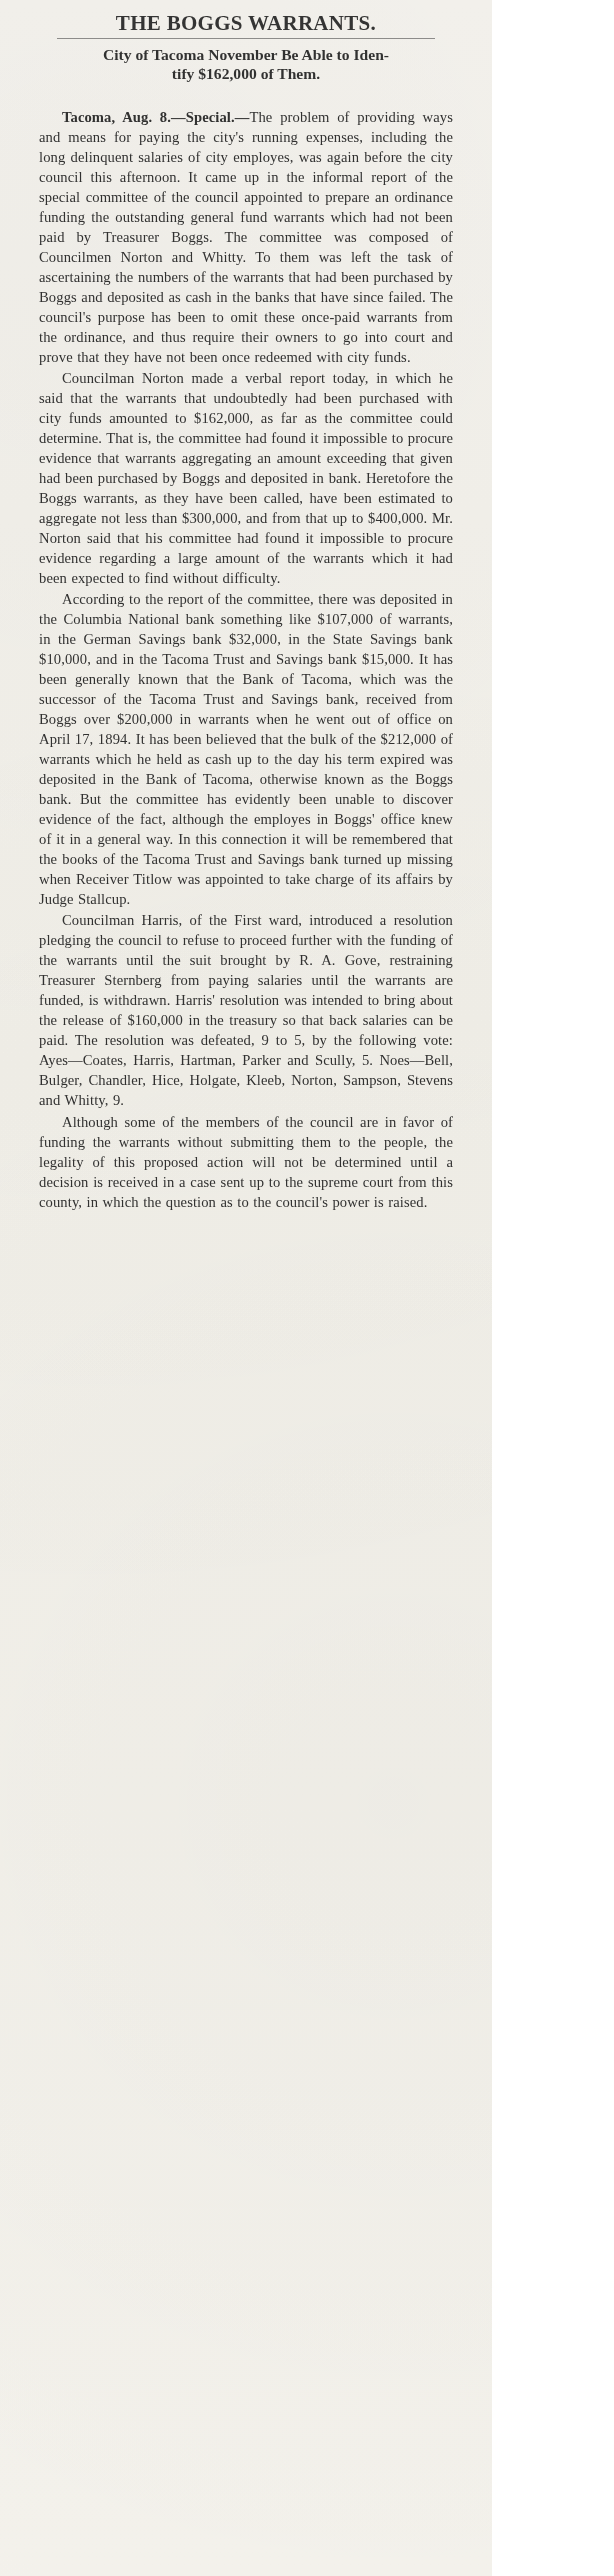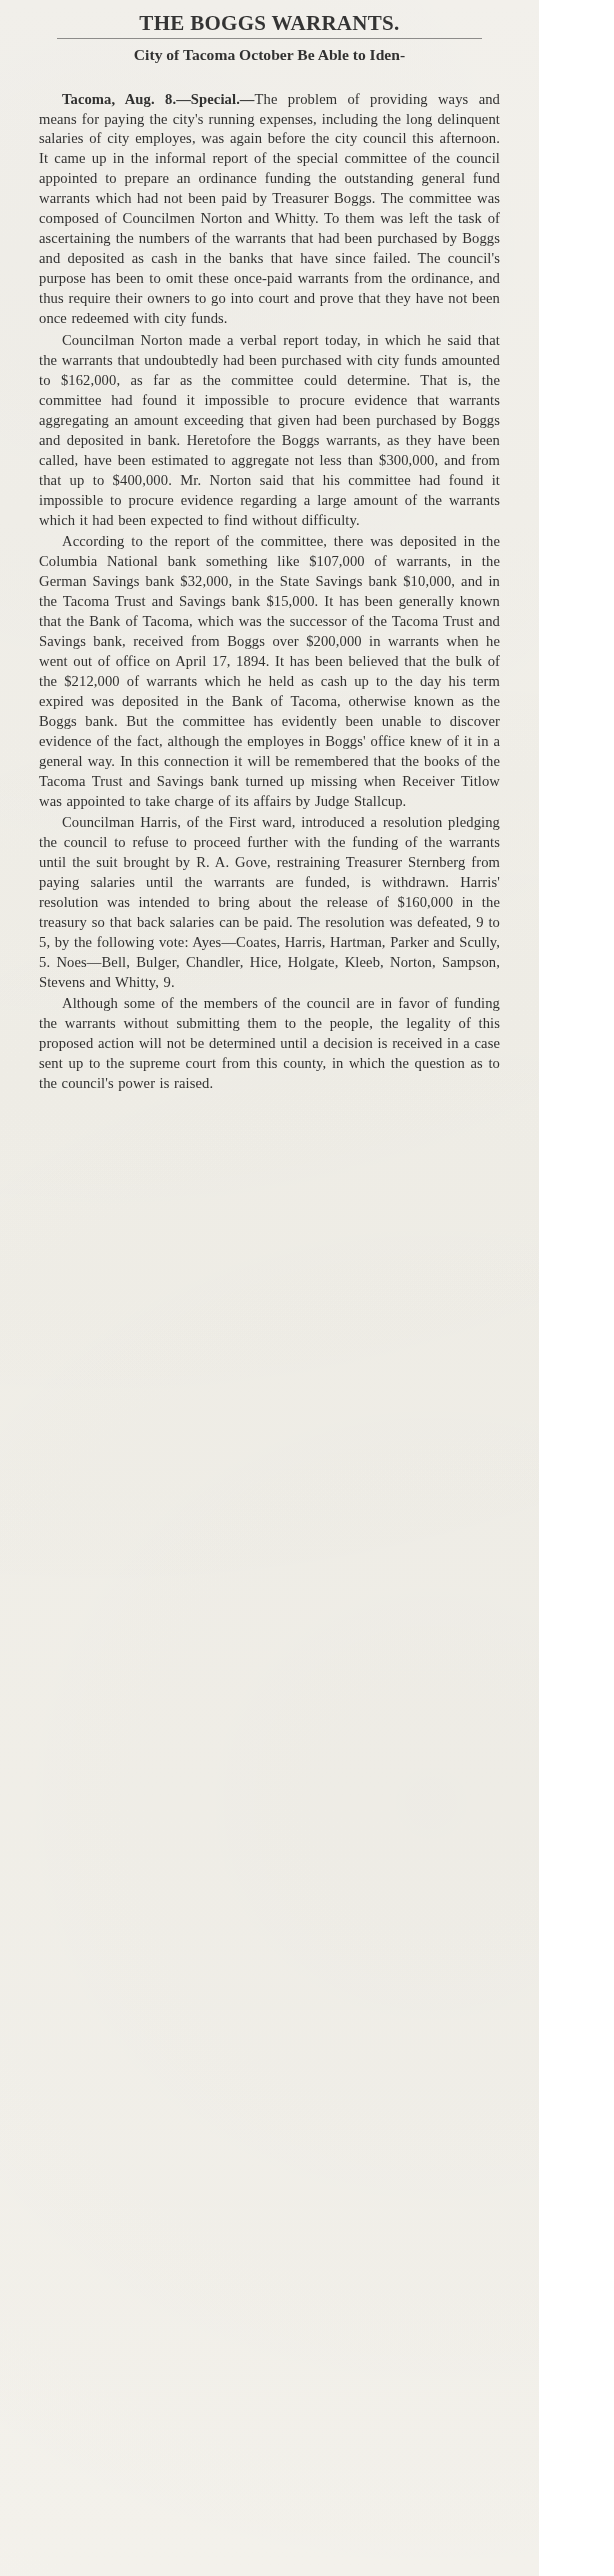--- a/index.html
+++ b/index.html
@@ -6,21 +6,21 @@
     margin: 0;
     padding: 0;
     background: #ffffff;
   }
   body {
     width: 615px;
     font-family: "Liberation Serif", serif;
   }
   .page {
     position: relative;
-    width: 539px;
+    width: 492px;
     min-height: 2576px;
     background: #f6f4ef;
     box-sizing: border-box;
     padding: 12.2px 39px 27px 39px;
     
     background-image:
       radial-gradient(circle at 20% 10%, rgba(0,0,0,0.030), rgba(0,0,0,0) 60%),
       radial-gradient(circle at 80% 70%, rgba(0,0,0,0.028), rgba(0,0,0,0) 65%),
       linear-gradient(180deg, #f7f5f0 0%, #f3f1ea 40%, #f5f3ed 100%);
   }
@@ -78,21 +78,22 @@
 </style>
 </head>
 <body>
 
 <div class="page">
 
   <h1 class="headline">THE BOGGS WARRANTS.</h1>
   <hr class="rule">
 
   <h2 class="subhead">
-    <span class="l1">City of Tacoma October Be Able to Iden-</span>
+    <span class="l1">City of Tacoma November Be Able to Iden-</span>
+    <span class="l2">tify $162,000 of Them.</span>
   </h2>
 
   <div class="body-col">
 
     <p class="first"><span class="lead">Tacoma, Aug. 8.—Special.—</span><span>The problem of providing ways and means for paying the city's running expenses, including the long delinquent salaries of city employes, was again before the city council this afternoon. It came up in the informal report of the special committee of the council appointed to prepare an ordinance funding the outstanding general fund warrants which had not been paid by Treasurer Boggs. The committee was composed of Councilmen Norton and Whitty. To them was left the task of ascertaining the numbers of the warrants that had been purchased by Boggs and deposited as cash in the banks that have since failed. The council's purpose has been to omit these once-paid warrants from the ordinance, and thus require their owners to go into court and prove that they have not been once redeemed with city funds.</span></p>
 
     <p>Councilman Norton made a verbal report today, in which he said that the warrants that undoubtedly had been purchased with city funds amounted to $162,000, as far as the committee could determine. That is, the committee had found it impossible to procure evidence that warrants aggregating an amount exceeding that given had been purchased by Boggs and deposited in bank. Heretofore the Boggs warrants, as they have been called, have been estimated to aggregate not less than $300,000, and from that up to $400,000. Mr. Norton said that his committee had found it impossible to procure evidence regarding a large amount of the warrants which it had been expected to find without difficulty.</p>
 
     <p>According to the report of the committee, there was deposited in the Columbia National bank something like $107,000 of warrants, in the German Savings bank $32,000, in the State Savings bank $10,000, and in the Tacoma Trust and Savings bank $15,000. It has been generally known that the Bank of Tacoma, which was the successor of the Tacoma Trust and Savings bank, received from Boggs over $200,000 in warrants when he went out of office on April 17, 1894. It has been believed that the bulk of the $212,000 of warrants which he held as cash up to the day his term expired was deposited in the Bank of Tacoma, otherwise known as the Boggs bank. But the committee has evidently been unable to discover evidence of the fact, although the employes in Boggs' office knew of it in a general way. In this connection it will be remembered that the books of the Tacoma Trust and Savings bank turned up missing when Receiver Titlow was appointed to take charge of its affairs by Judge Stallcup.</p>
 

